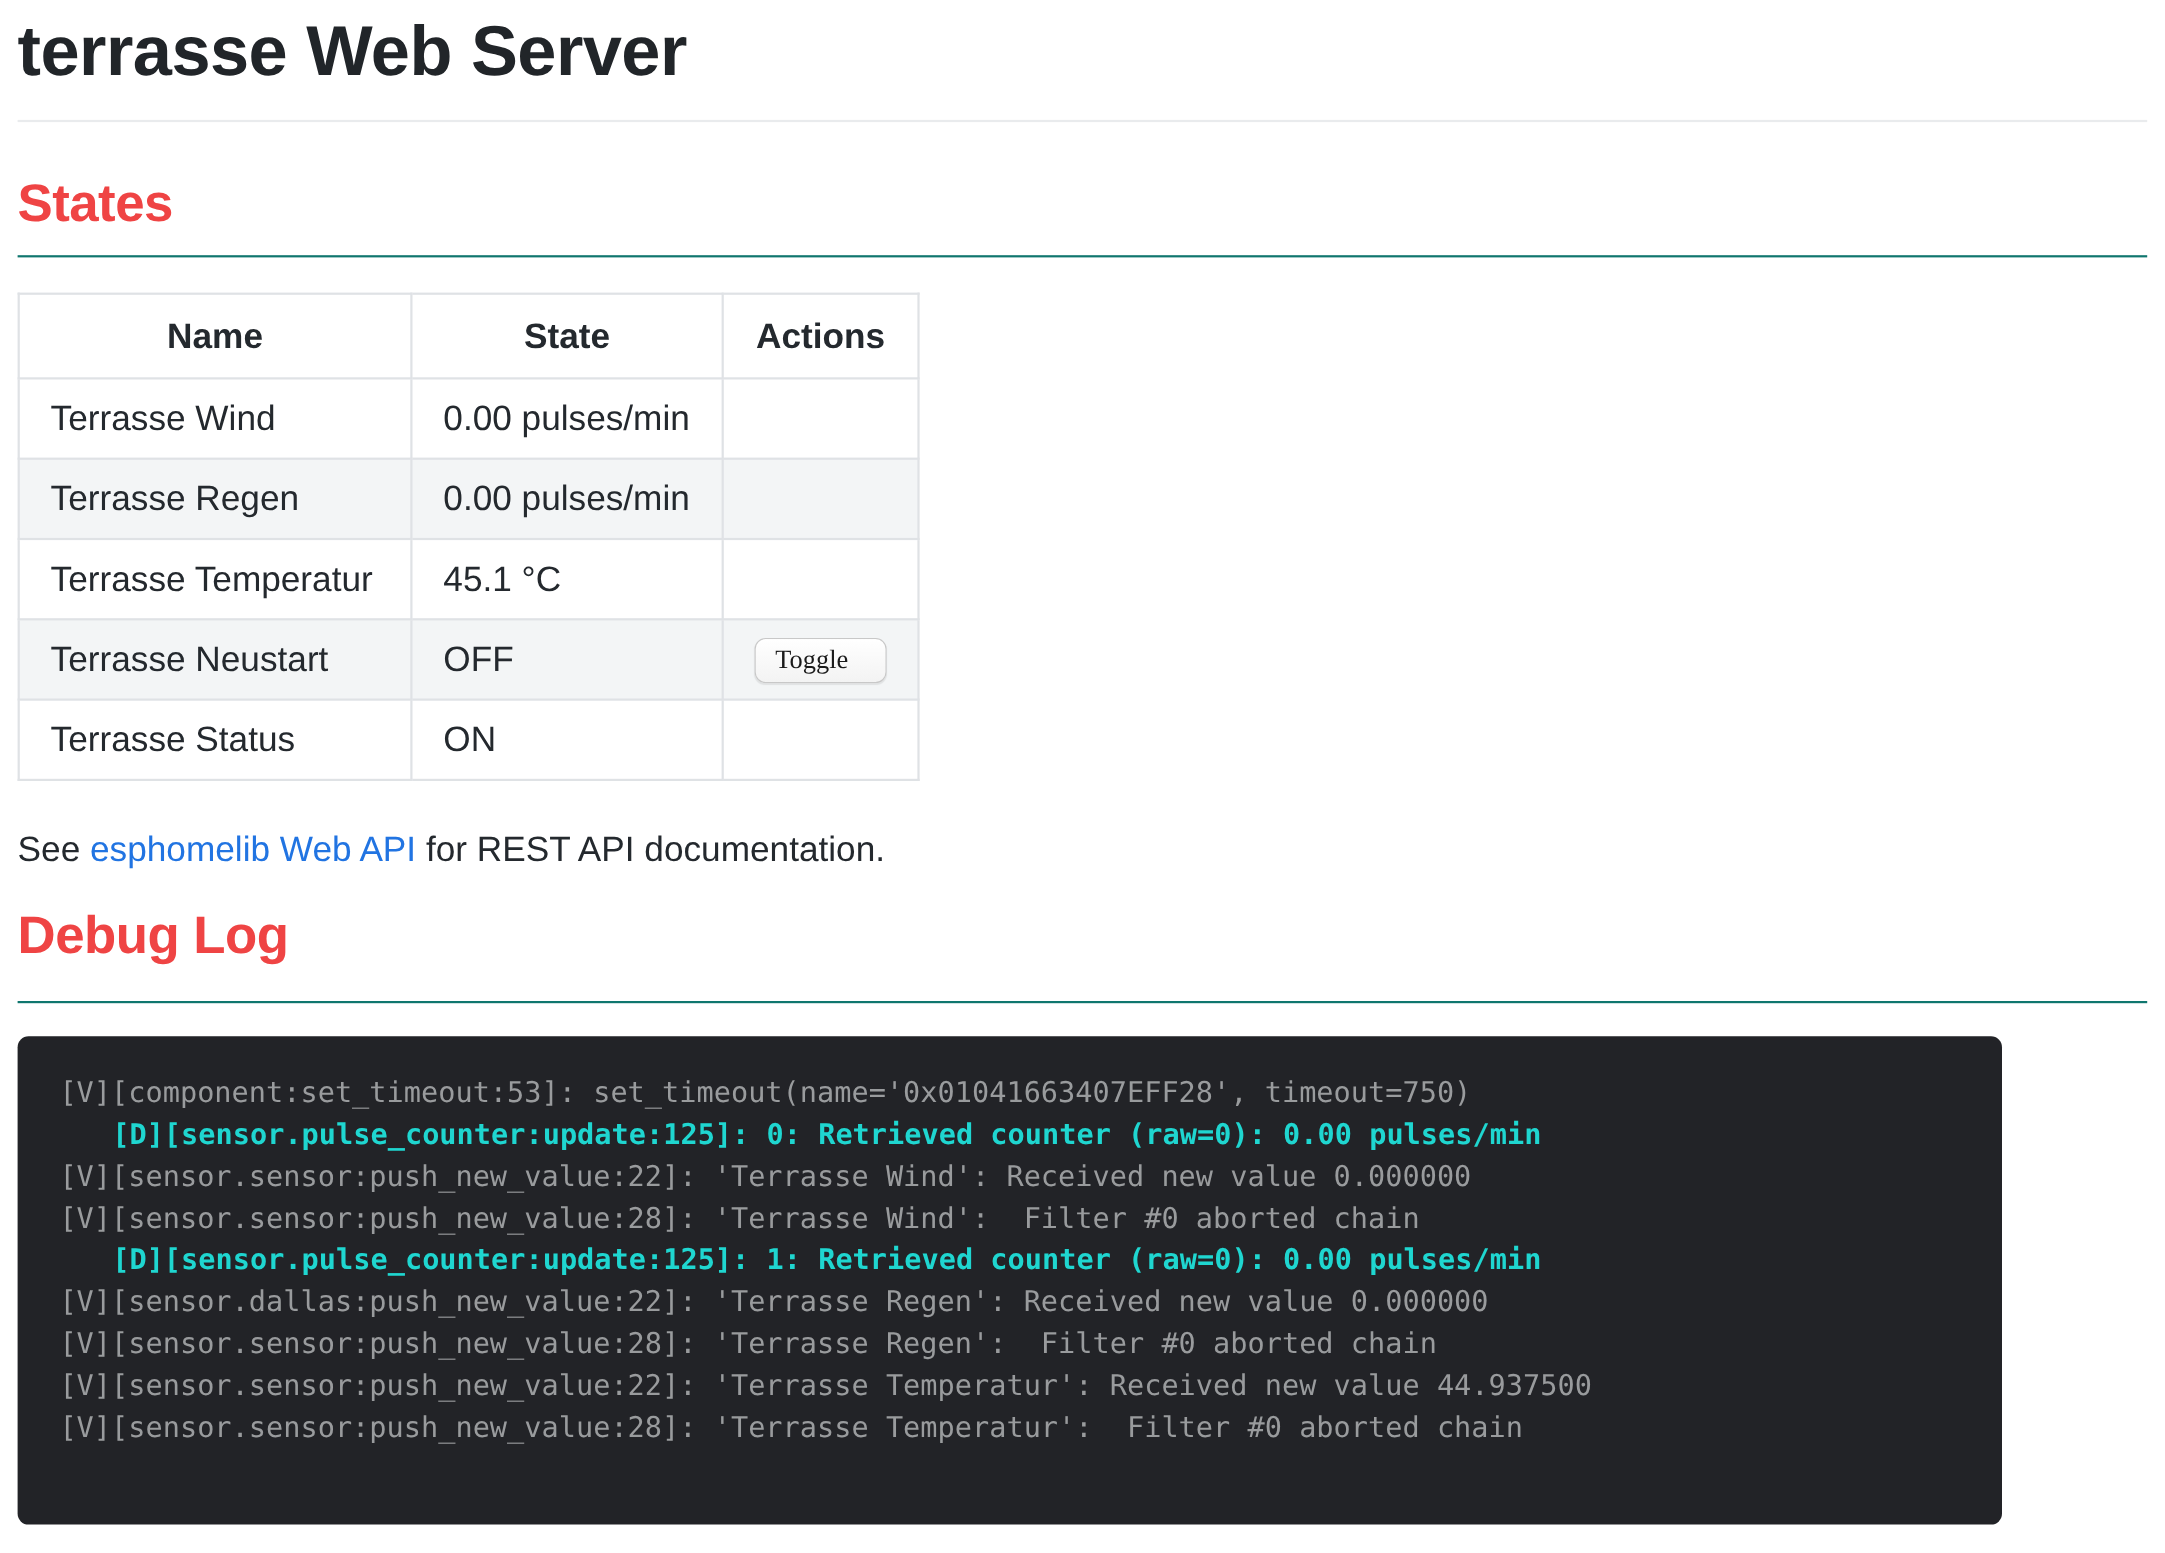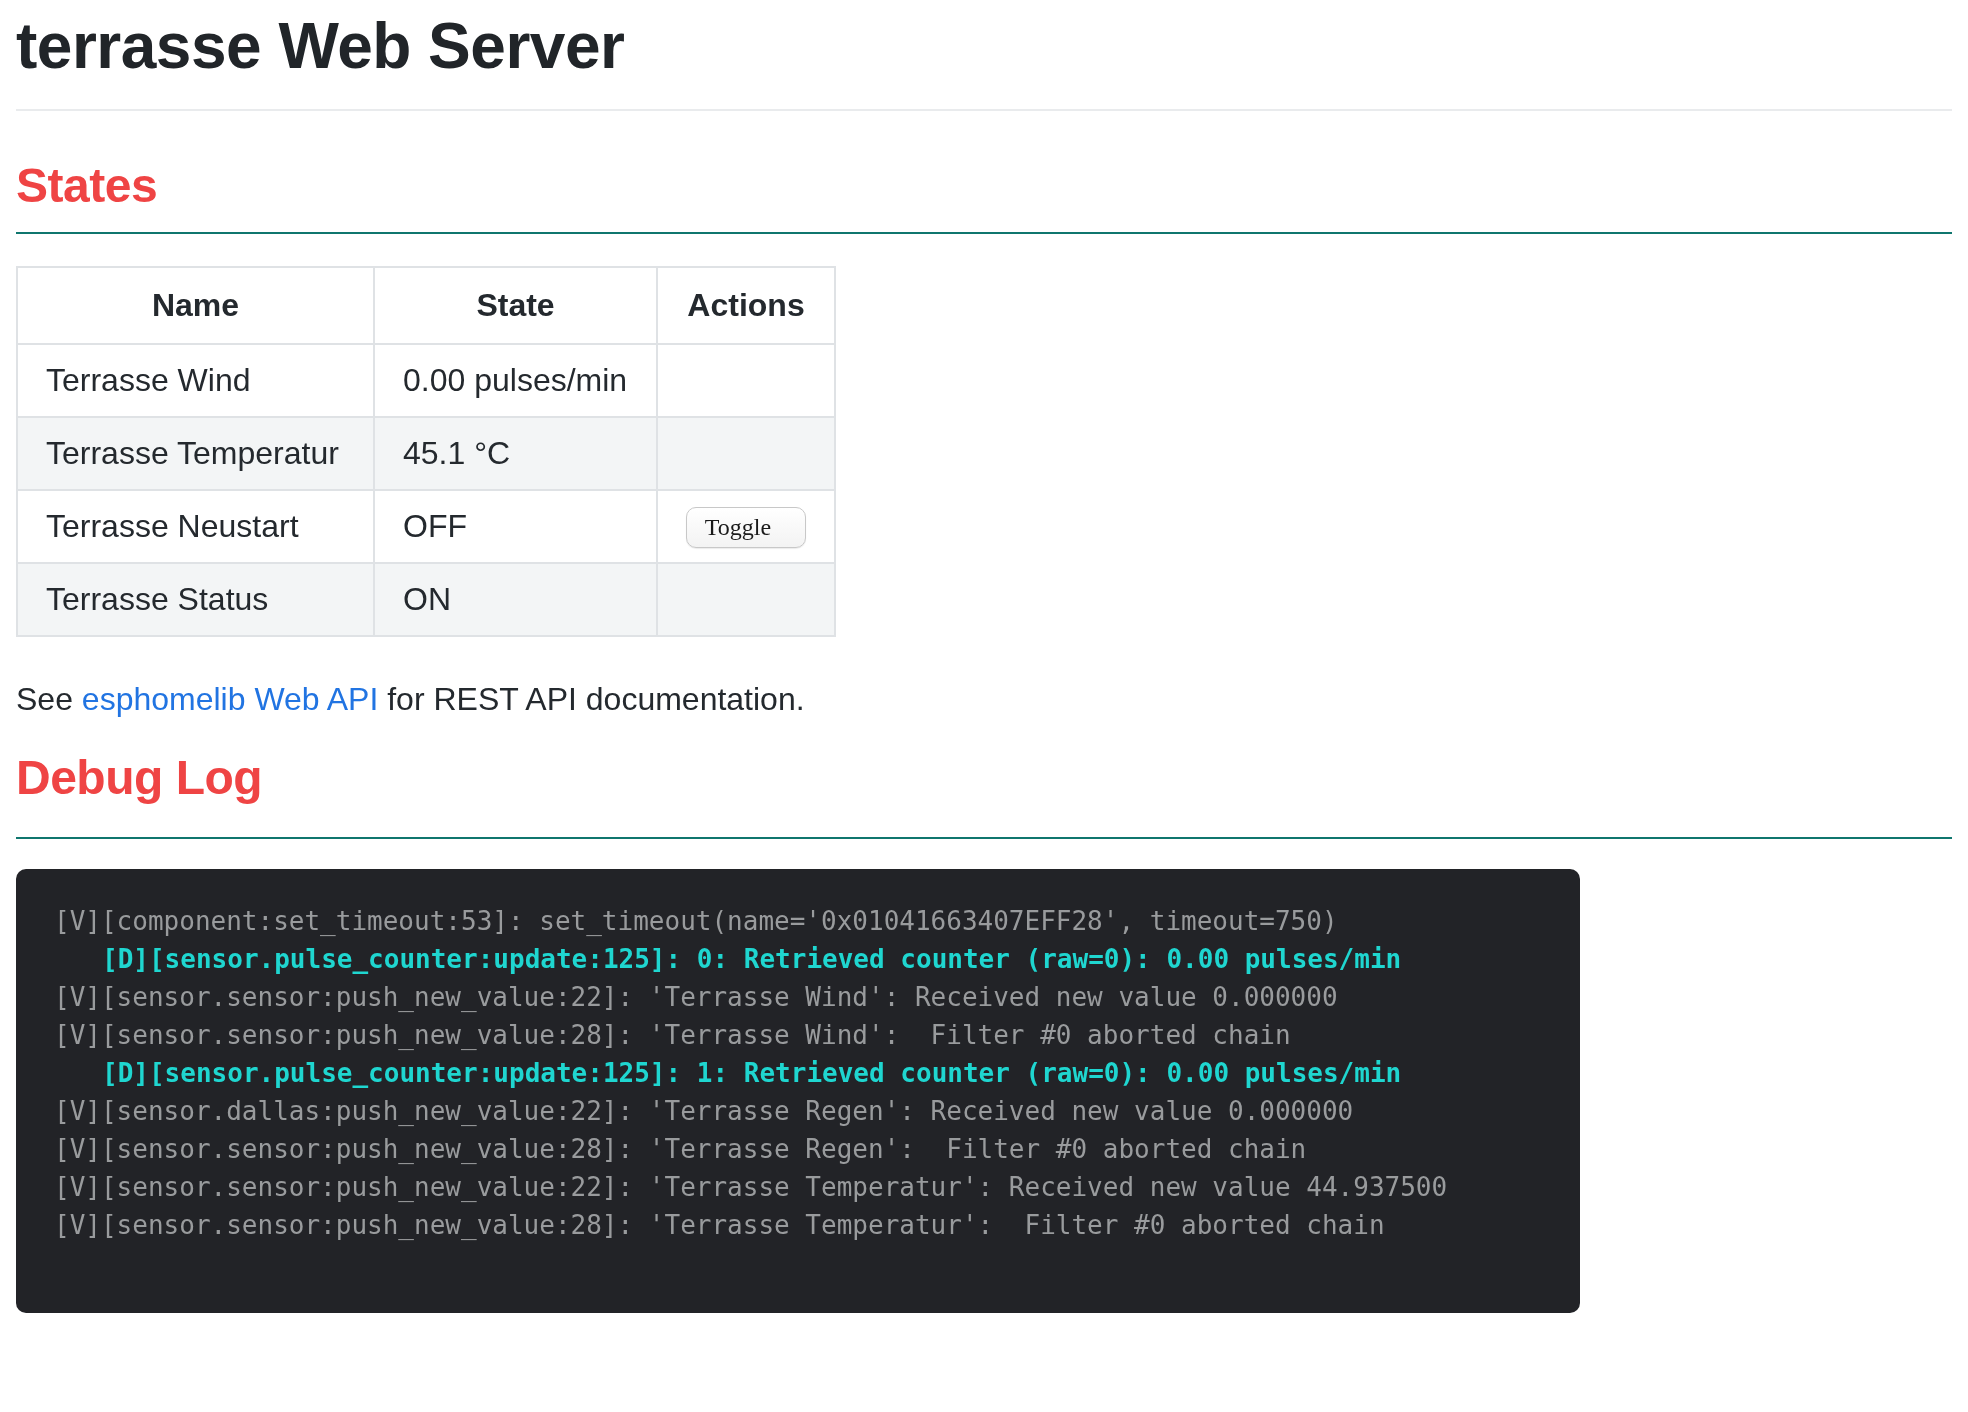--- a/index.html
+++ b/index.html
@@ -79,21 +79,21 @@
     color: #24292e;
   }
   a.api-link {
     color: #2174e2;
     text-decoration: none;
     cursor: pointer;
   }
 
   .debug-log {
     margin-top: 30px;
-    width: 1564px;
+    width: 1804px;
     height: 444px;
     background: #222327;
     border-radius: 10px;
     padding: 33px 38px 31px 38px;
     overflow: hidden;
   }
   .log-line {
     font-family: "DejaVu Sans Mono", "Liberation Mono", monospace;
     font-size: 26px;
     line-height: 38px;
@@ -126,20 +126,25 @@
       <th>Actions</th>
     </tr>
   </thead>
   <tbody id="states-tbody">
   <tr>
     <td>Terrasse Wind</td>
     <td>0.00 pulses/min</td>
     <td class="actions-cell"></td>
   </tr>
 
+  <tr>
+    <td>Terrasse Regen</td>
+    <td>0.00 pulses/min</td>
+    <td class="actions-cell"></td>
+  </tr>
 
   <tr>
     <td>Terrasse Temperatur</td>
     <td>45.1 °C</td>
     <td class="actions-cell"></td>
   </tr>
 
   <tr>
     <td>Terrasse Neustart</td>
     <td>OFF</td>

